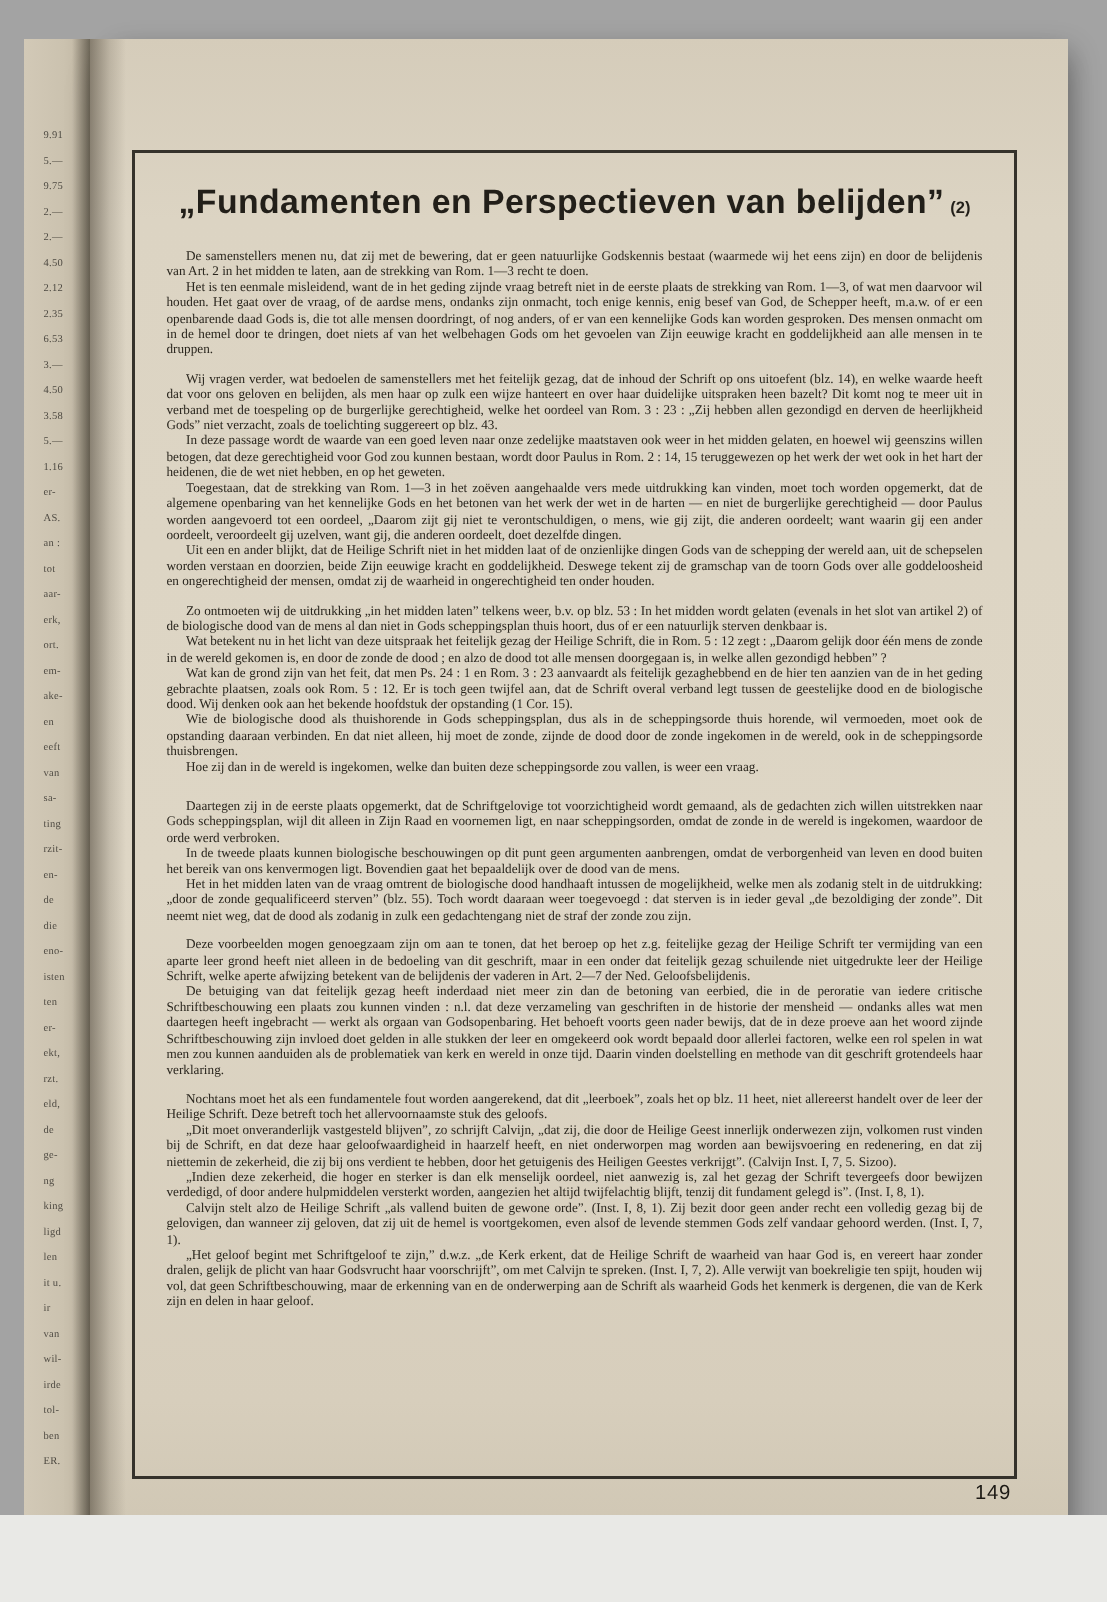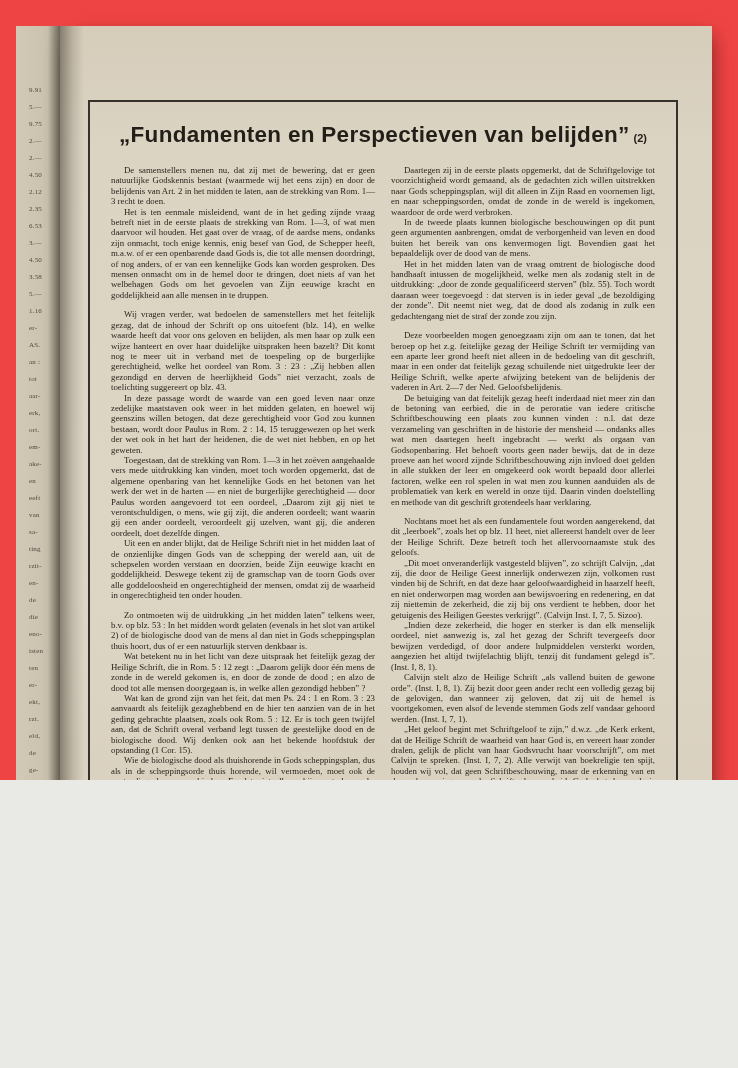--- a/index.html
+++ b/index.html
@@ -1,19 +1,19 @@
 <!DOCTYPE html>
 <html><head>
 <meta charset="utf-8">
 <style>
   html,body{margin:0;padding:0;background:#e9e9e6;}
   .scan{
     position:relative;
-    width:738px;height:780px;
-    background:#ef4444;
+    width:738px;height:1010px;
+    background:#a3a3a3;
     overflow:hidden;
     font-family:"Liberation Serif", serif;
   }
   
   .prev-sliver{
     position:absolute;left:16px;top:26px;width:44px;height:1008px;
     background:linear-gradient(90deg,#d2c9b7,#cbc2af 60%,#bdb3a0);
     overflow:hidden;
   }
   .prev-sliver::after{
@@ -49,20 +49,21 @@
     font-weight:700;
     color:#221f19;
     white-space:nowrap;
   }
   .title-main{font-size:22.5px;letter-spacing:0.3px;}
   .title-num{font-size:11px;font-weight:700;margin-left:4px;}
   .columns{
     display:flex;gap:16px;
     padding:0 21px;
     margin-top:17px;
+    flex-direction:column;
   }
   .col{
     flex:1 1 0;
     font-size:8.8px;line-height:10.4px;
     color:#2a261e;
     text-align:justify;
   }
   .par{margin:0;text-indent:13px;}
   .par:empty{height:9px;text-indent:0;}
   .folio{

